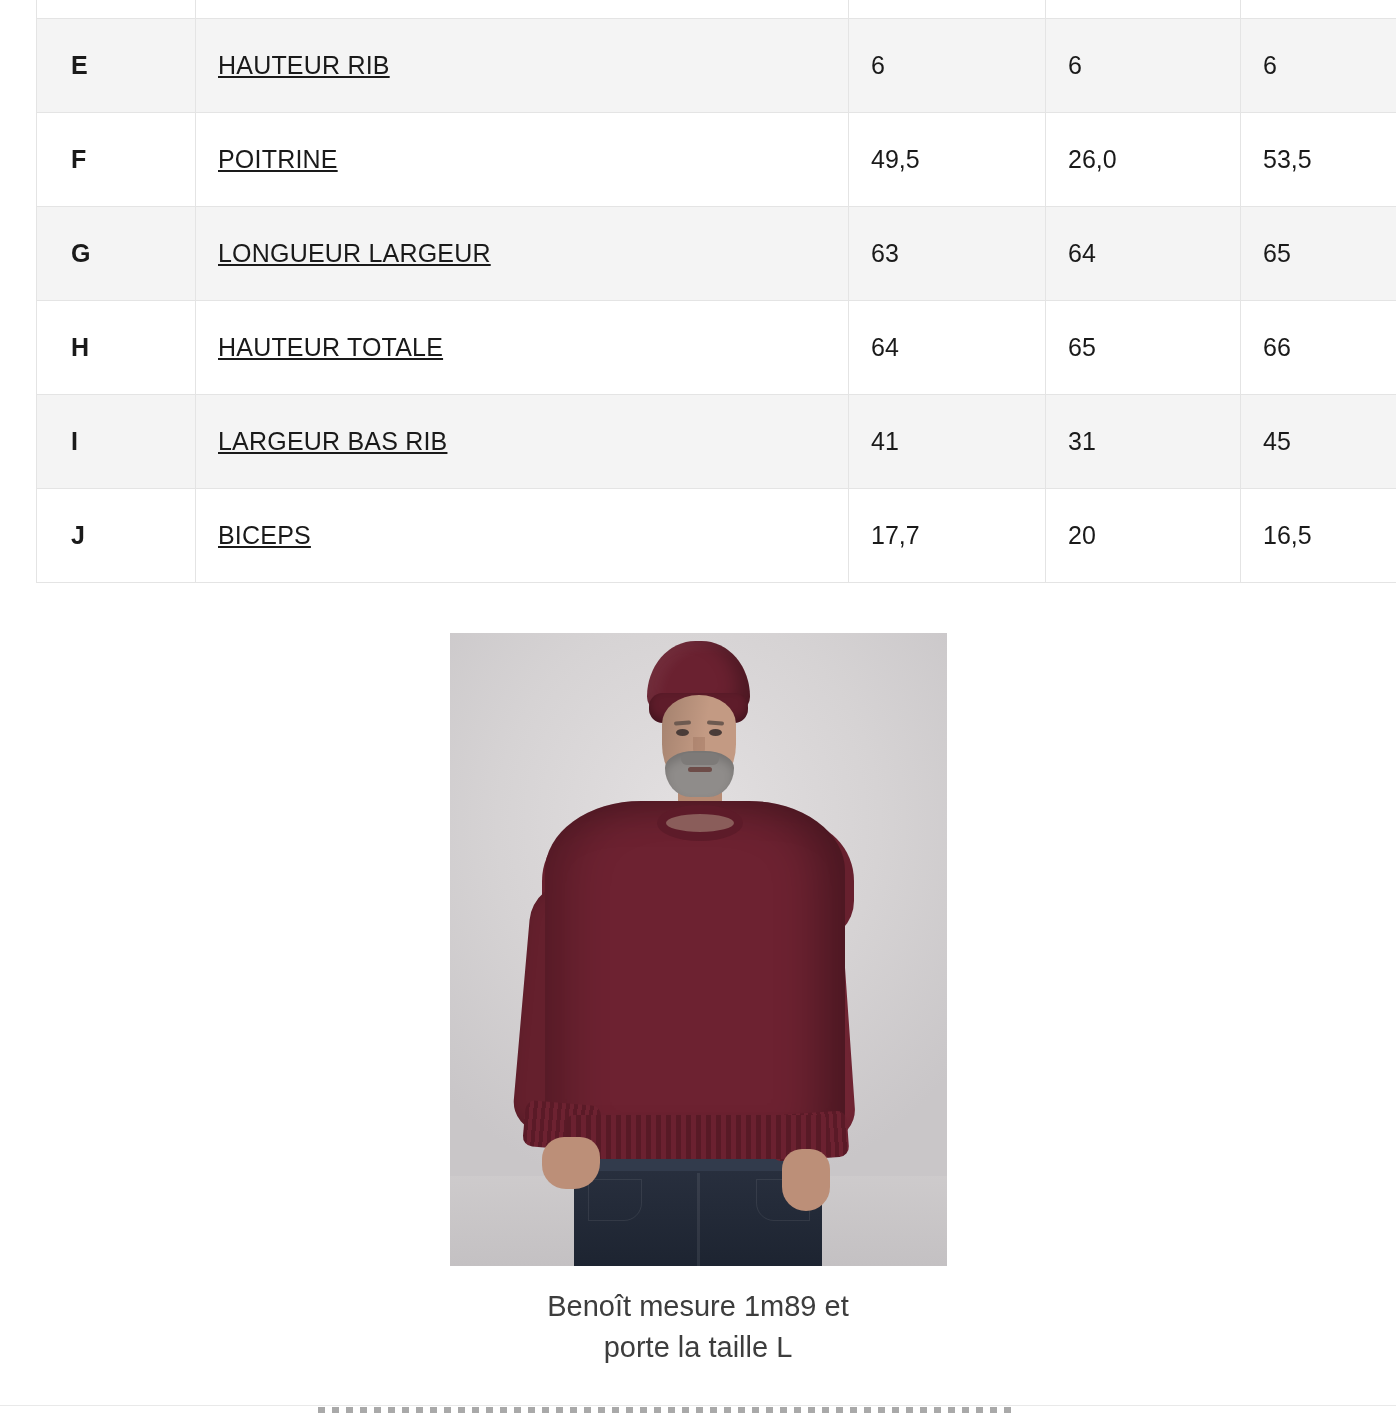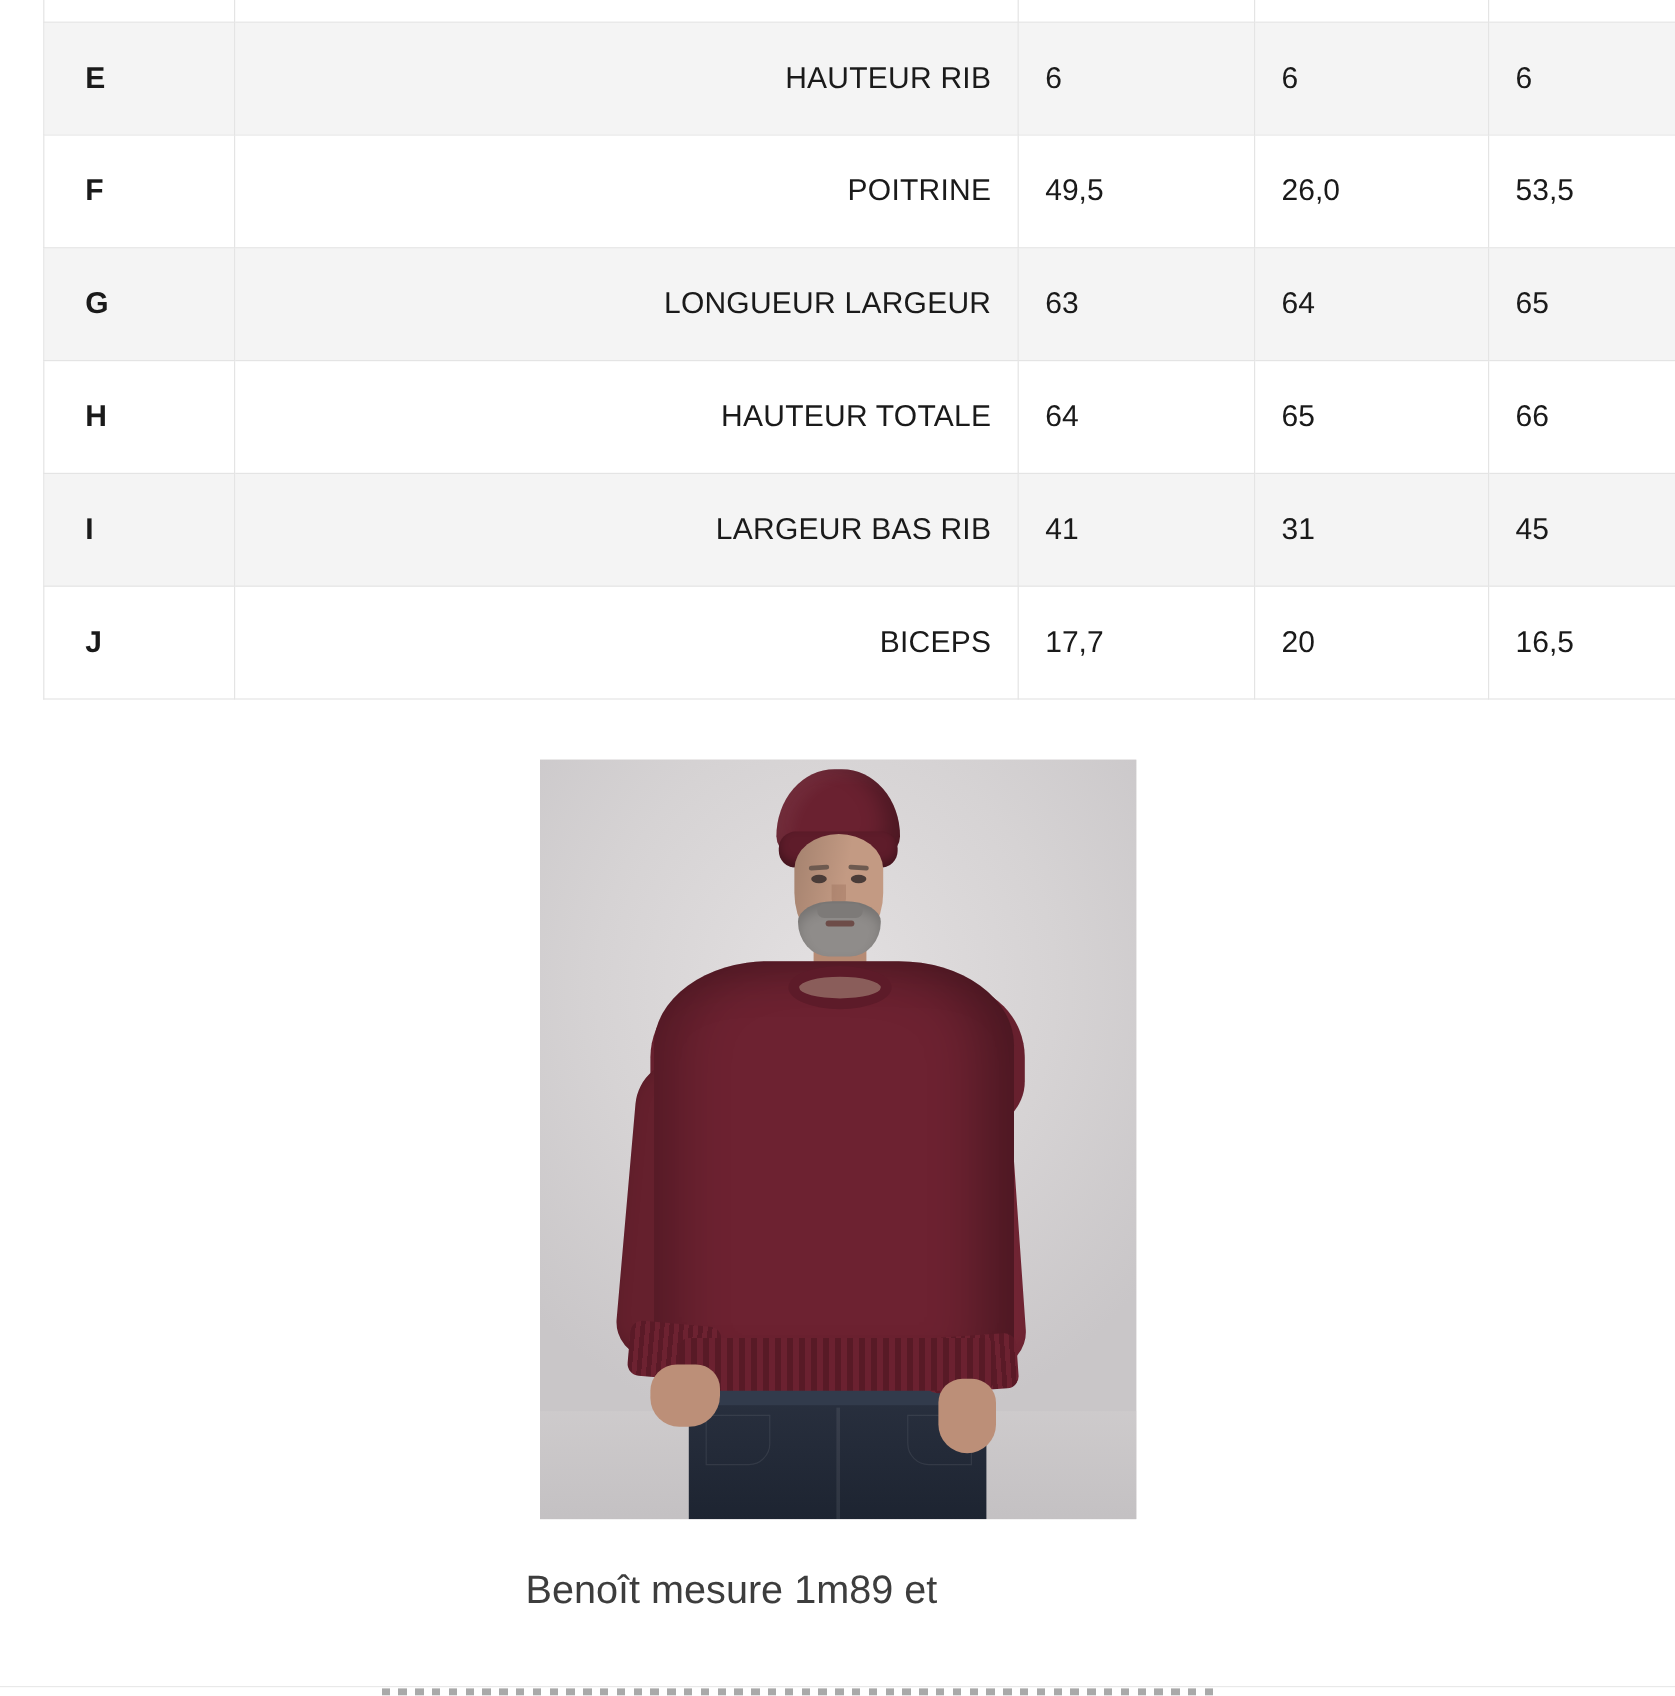--- a/index.html
+++ b/index.html
@@ -49,22 +49,23 @@
     background: #ffffff;
   }
   .col-letter {
     width: 102px;
     font-weight: bold;
     text-align: left;
     padding-left: 34px !important;
   }
   .col-label {
     width: 608px;
-    text-align: right;
+    text-align: left;
     letter-spacing: 0.2px;
+    text-decoration: underline;
   }
   .col-val {
     width: 150px;
     text-align: left;
   }
   .col-val.c1 { width: 152px; }
   .col-val.c2 { width: 150px; }
   .col-val.c3 { width: 153px; }
 
   
@@ -292,24 +293,24 @@
     position: absolute;
     top: 546px;
     width: 52px; height: 40px;
     border: 1px solid rgba(255,255,255,.08);
     border-radius: 0 0 18px 0;
   }
   .jeans-pocket.l { left: 138px; }
   .jeans-pocket.r { left: 306px; border-radius: 0 0 0 18px; }
 
   .caption {
-    margin-top: 36px;
+    margin-top: 20px;
     width: 520px;
-    text-align: left;
-    font-size: 33px;
+    text-align: center;
+    font-size: 29px;
     line-height: 1.42;
     color: #3d3d3d;
   }
 
   
   .bottom-strip {
     position: absolute;
     left: 0; bottom: 0;
     width: 1396px; height: 7px;
     background: #ffffff;
@@ -436,18 +437,19 @@
       <div class="eye r"></div>
       <div class="nose"></div>
       <div class="beard"></div>
       <div class="mouth"></div>
       <div class="mustache"></div>
     </div>
   </div>
 
   <div class="caption">
     <div>Benoît mesure 1m89 et</div>
+    <div>porte la taille L</div>
   </div>
 </div>
 
 <div class="bottom-strip">
   <div class="bottom-dash"></div>
 </div>
 
 </body></html>

